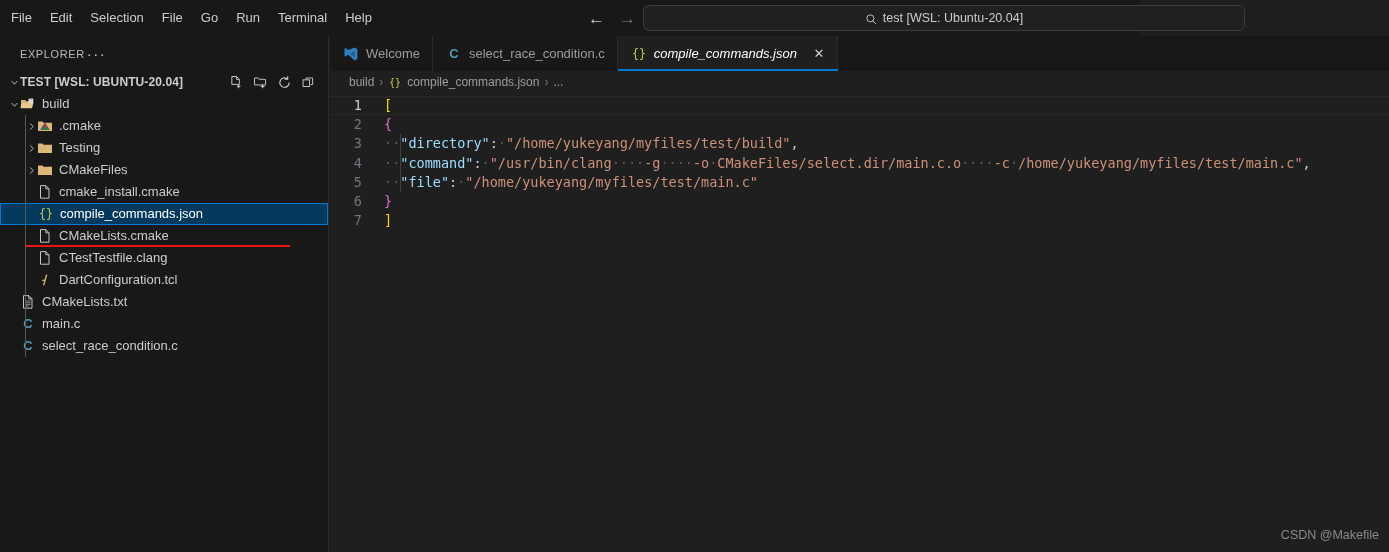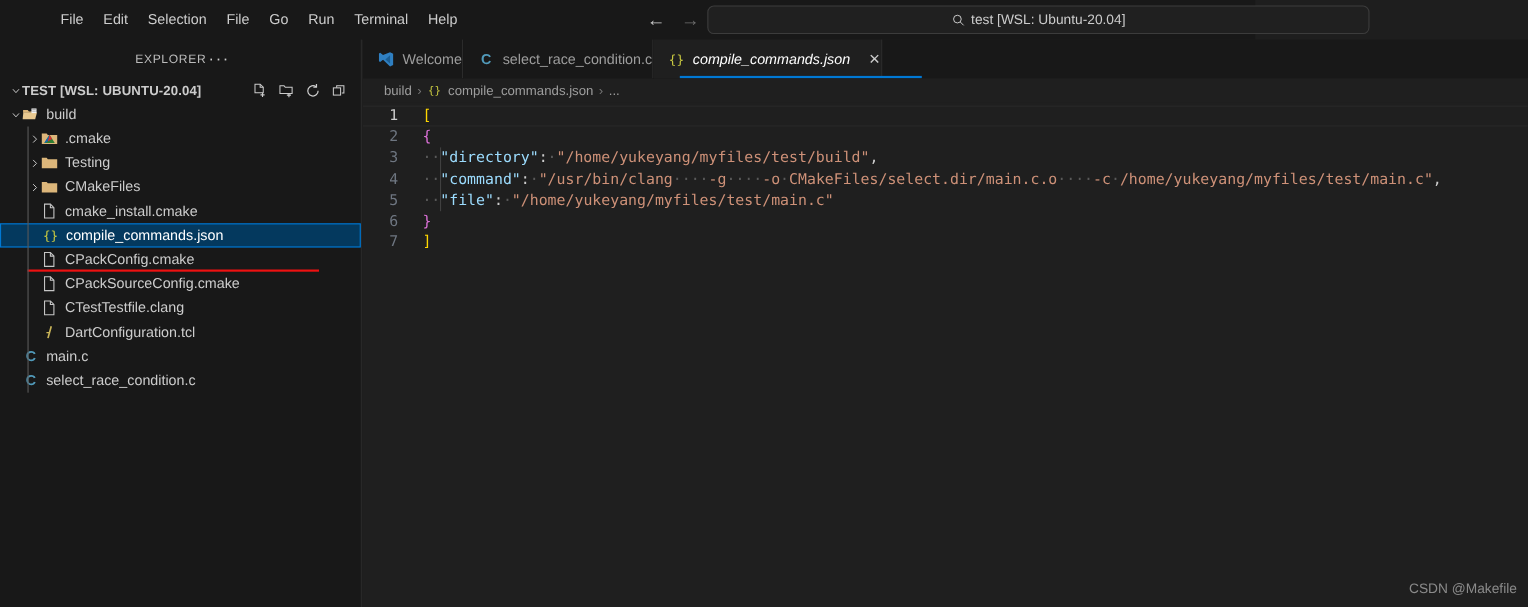--- a/index.html
+++ b/index.html
@@ -8,21 +8,21 @@
     background: #1e1e1e;
     font-family: "Liberation Sans", sans-serif;
     overflow: hidden;
   }
   body { position: relative; }
 
   
   .titlebar {
     position: absolute; left: 0; top: 0; width: 1141px; height: 36px;
     background: #181818;
-    display: flex; align-items: center; padding-left: 44px;
+    display: flex; align-items: center;
   }
   .menu {
     display: flex; align-items: center; height: 36px;
     padding-left: 2px;
   }
   .menu-item {
     font-size: 13px; color: #cccccc;
     padding: 3px 9px; border-radius: 4px;
     line-height: 18px; white-space: nowrap;
   }
@@ -50,21 +50,21 @@
 
   
   .sidebar {
     position: absolute; left: 0; top: 36px;
     width: 329px; height: 516px;
     background: #181818;
     border-right: 1px solid #2b2b2b;
   }
   .sidebar-header {
     height: 35px; display: flex; align-items: center;
-    padding: 0 14px 0 20px; justify-content: center;
+    padding: 0 14px 0 20px; justify-content: flex-start;
   }
   .sidebar-title {
     font-size: 11px; color: #bbbbbb; letter-spacing: 0.6px;
   }
   .ellipsis-btn {
     color: #cccccc; font-size: 15px; line-height: 8px;
     letter-spacing: 1.5px; padding: 0 2px;
   }
 
   .root-row {
@@ -119,21 +119,21 @@
     position: absolute; left: 330px; top: 36px;
     width: 1059px; height: 516px;
     background: #1f1f1f;
   }
   .tabbar {
     height: 35px; background: #181818;
     display: flex; align-items: stretch; position: relative;
   }
   .tab {
     display: flex; align-items: center; gap: 7px;
-    padding: 0 0 0 13px;
+    padding: 0 12px 0 13px;
     border-right: 1px solid #2b2b2b;
     position: relative; background: #181818;
     min-width: 0;
     justify-content: space-between;
   }
   .tab.active { background: #1f1f1f; }
   .tab.active .tab-label { color: #ffffff; font-style: italic; }
   .tab-label {
     font-size: 13px; color: #9d9d9d; line-height: 35px;
     white-space: nowrap;
@@ -351,54 +351,55 @@
       <div class="redline" style="left: 25px; width: 265px; top: 152px; position: absolute;"></div>
       <div class="row">
         <span style="display: inline-block; flex: 0 0 25px; height: 22px;"></span>
         <span class="chev"></span>
         <span class="ficon">
           <svg width="16" height="16" viewBox="0 0 16 16" fill="none">
             <path d="M3.5 1.6 h5.3 l3.2 3.2 v9.4 h-8.5 z" stroke="#c5c5c5" stroke-width="1" fill="none"></path>
             <path d="M8.8 1.6 v3.2 h3.2" stroke="#c5c5c5" stroke-width="1" fill="none"></path>
           </svg>
         </span>
-        <span class="row-label">CPackConfig.cmake</span>
+        <span class="row-label">CMakeLists.cmake</span>
       </div>
       <div class="row">
         <span style="display: inline-block; flex: 0 0 25px; height: 22px;"></span>
         <span class="chev"></span>
         <span class="ficon">
           <svg width="16" height="16" viewBox="0 0 16 16" fill="none">
             <path d="M3.5 1.6 h5.3 l3.2 3.2 v9.4 h-8.5 z" stroke="#c5c5c5" stroke-width="1" fill="none"></path>
             <path d="M8.8 1.6 v3.2 h3.2" stroke="#c5c5c5" stroke-width="1" fill="none"></path>
           </svg>
         </span>
-        <span class="row-label">CPackSourceConfig.cmake</span>
-      </div>
-      <div class="row">
-        <span style="display: inline-block; flex: 0 0 25px; height: 22px;"></span>
+        <span class="row-label">CTestTestfile.clang</span>
+      </div>
+      <div class="row">
+        <span style="display: inline-block; flex: 0 0 25px; height: 22px;"></span>
+        <span class="chev"></span>
+        <span class="ficon">
+          <svg width="16" height="16" viewBox="0 0 16 16">
+            <path d="M6.6 13.4 L9.6 2.6" stroke="#c9b458" stroke-width="1.5"></path>
+            <path d="M5.2 8.4 L8.2 8.4" stroke="#c9b458" stroke-width="1.3"></path>
+          </svg>
+        </span>
+        <span class="row-label">DartConfiguration.tcl</span>
+      </div>
+      <div class="row">
+        <span style="display: inline-block; flex: 0 0 8px; height: 22px;"></span>
         <span class="chev"></span>
         <span class="ficon">
           <svg width="16" height="16" viewBox="0 0 16 16" fill="none">
             <path d="M3.5 1.6 h5.3 l3.2 3.2 v9.4 h-8.5 z" stroke="#c5c5c5" stroke-width="1" fill="none"></path>
             <path d="M8.8 1.6 v3.2 h3.2" stroke="#c5c5c5" stroke-width="1" fill="none"></path>
-          </svg>
-        </span>
-        <span class="row-label">CTestTestfile.clang</span>
-      </div>
-      <div class="row">
-        <span style="display: inline-block; flex: 0 0 25px; height: 22px;"></span>
-        <span class="chev"></span>
-        <span class="ficon">
-          <svg width="16" height="16" viewBox="0 0 16 16">
-            <path d="M6.6 13.4 L9.6 2.6" stroke="#c9b458" stroke-width="1.5"></path>
-            <path d="M5.2 8.4 L8.2 8.4" stroke="#c9b458" stroke-width="1.3"></path>
-          </svg>
-        </span>
-        <span class="row-label">DartConfiguration.tcl</span>
+            <path d="M5.2 7 h5.4 M5.2 8.8 h5.4 M5.2 10.6 h5.4 M5.2 12.2 h3.4" stroke="#9a9a9a" stroke-width=".9"></path>
+          </svg>
+        </span>
+        <span class="row-label">CMakeLists.txt</span>
       </div>
       <div class="row">
         <span style="display: inline-block; flex: 0 0 8px; height: 22px;"></span>
         <span class="chev"></span>
         <span class="ficon">
           <svg width="16" height="16" viewBox="0 0 16 16">
             <text x="8" y="12.4" font-size="13" font-weight="bold" fill="#519aba" text-anchor="middle" font-family="Liberation Sans, sans-serif">C</text>
           </svg>
         </span>
         <span class="row-label">main.c</span>

